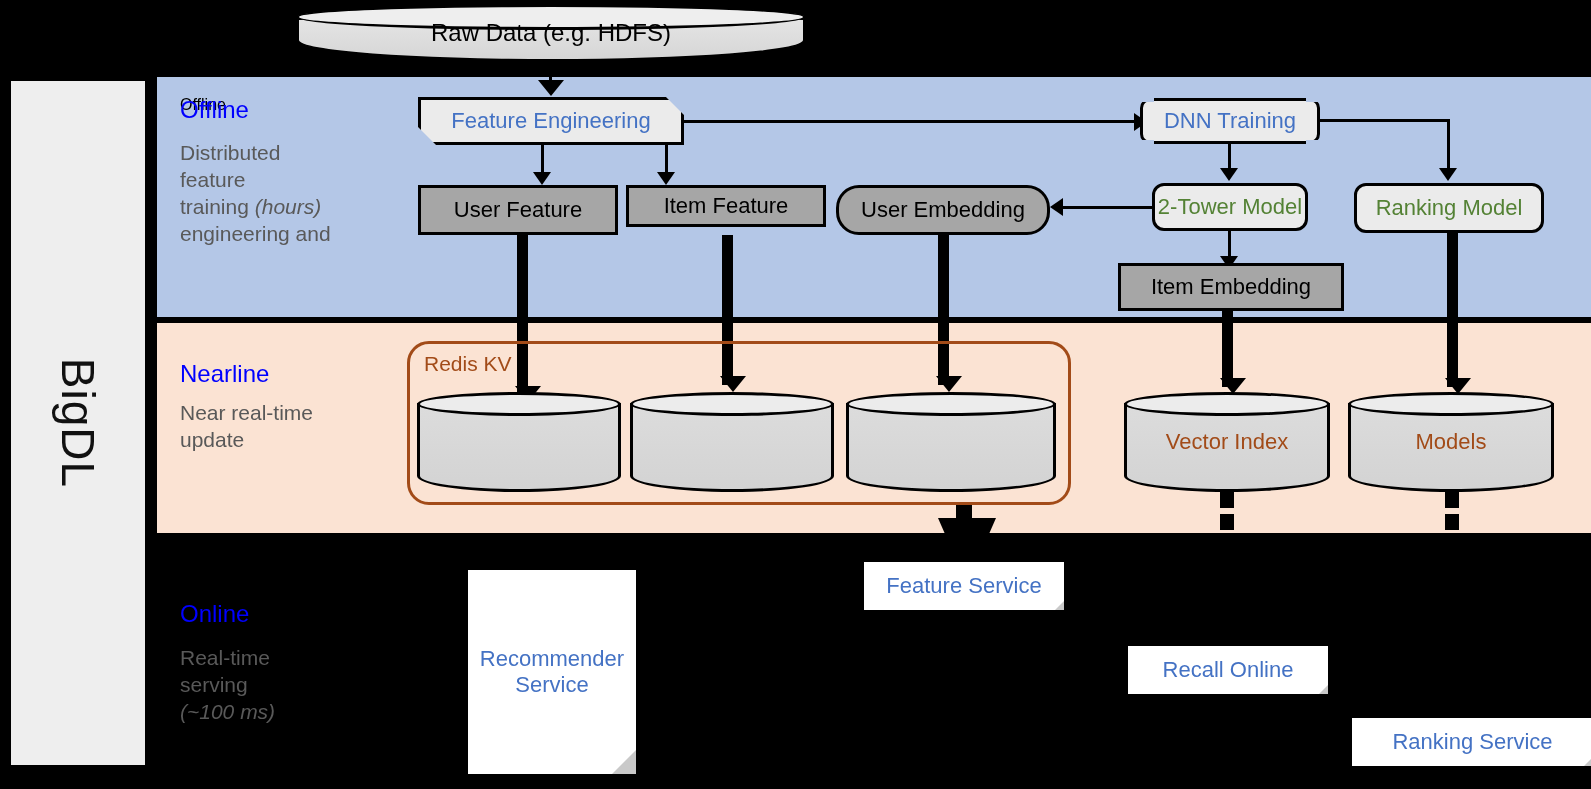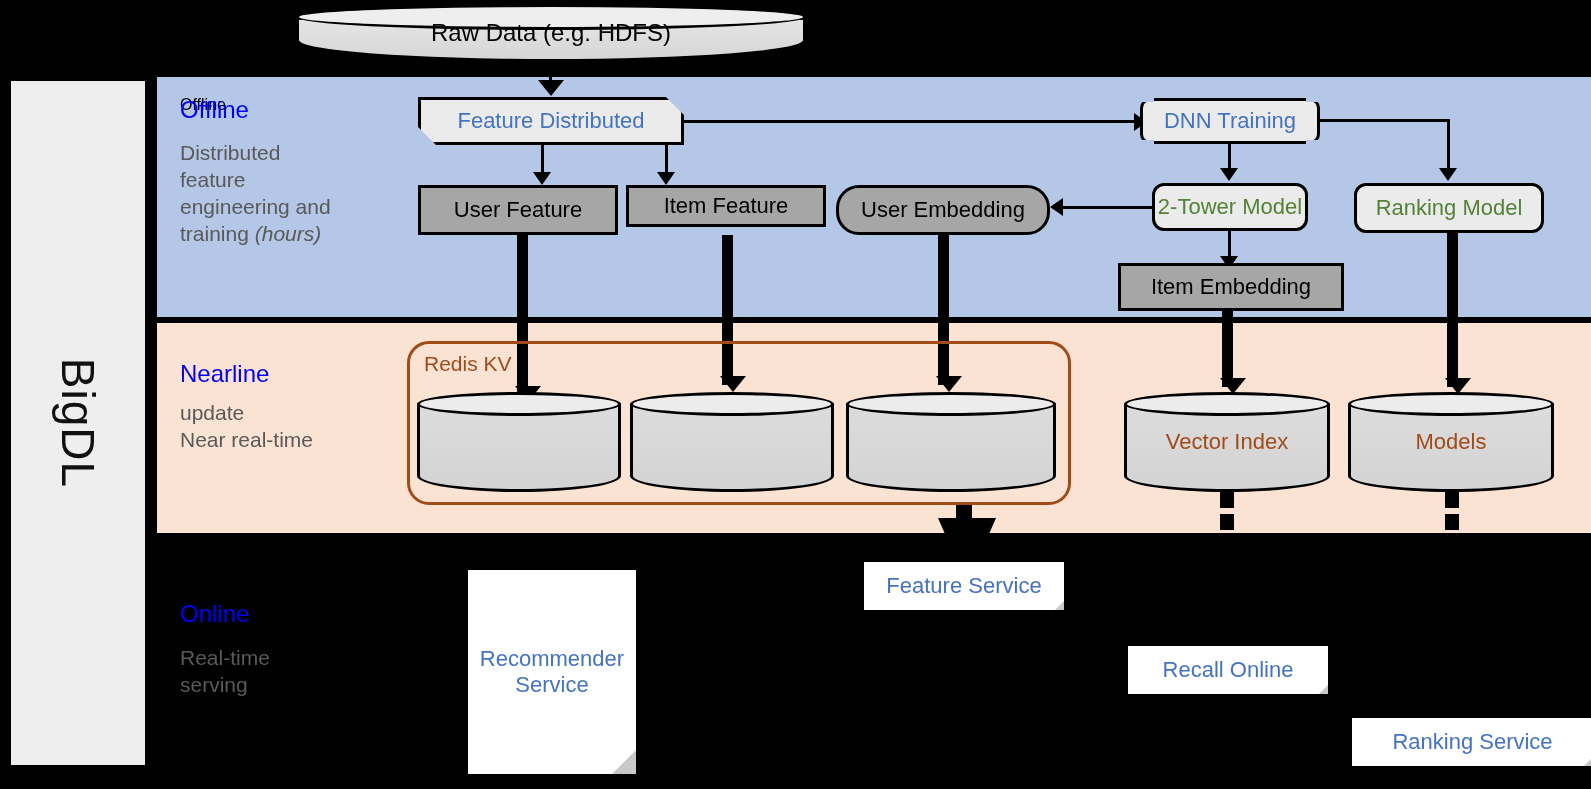--- a/index.html
+++ b/index.html
@@ -103,47 +103,48 @@
 
 <div class="abs" id="bigdl">
   <div id="bigdl-label">BigDL</div>
 </div>
 
 <div class="abs" style="left:180px;top:96px;">Offline</div>
 <div class="abs band-title" style="left:180px;top:96px;">Offline</div>
 <div class="abs band-sub" style="left:180px;top:140px;width:215px;">
   <div>Distributed</div>
   <div>feature</div>
+  <div><span>training </span><i>(hours)</i></div>
   <div>engineering and</div>
-  <div><span>training </span><i>(hours)</i></div>
 </div>
 
 <div class="abs band-title" style="left:180px;top:360px;">Nearline</div>
 <div class="abs band-sub" style="left:180px;top:400px;width:225px;">
+  <div>Near real-time</div>
   <div>update</div>
-  <div>Near real-time</div>
 </div>
 
 <div class="abs band-title" style="left:180px;top:600px;">Online</div>
 <div class="abs band-sub" style="left:180px;top:645px;width:215px;color:#595959;">
   <div>Real-time</div>
   <div>serving</div>
+  <div><i>(~100 ms)</i></div>
 </div>
 
 <div class="cyl" id="rawdata">
   <div class="body"></div>
   <div class="top"></div>
   <div class="lbl">Raw Data (e.g. HDFS)</div>
 </div>
 
 <div class="ln thin-v abs" style="left:549px;top:62px;height:22px;"></div>
 <div class="ahead-d big abs" style="left:538px;top:80px;"></div>
 
 <div class="abs node cutcorner" id="fe" style="left:418px;top:97px;width:266px;height:48px;">
-  <span>Feature Distributed</span>
+  <span>Feature Engineering</span>
 </div>
 
 <div class="ln thin-h abs" style="left:684px;top:120px;width:452px;"></div>
 <div class="ahead-r abs" style="left:1134px;top:113px;"></div>
 
 <div class="abs node card-notch" id="dnn" style="left:1140px;top:98px;width:180px;height:46px;border-radius:10px;">
   <span>DNN Training</span>
 </div>
 
 <div class="abs" style="left:1140px;top:98px;width:14px;height:4px;background:#b4c7e7;"></div>

